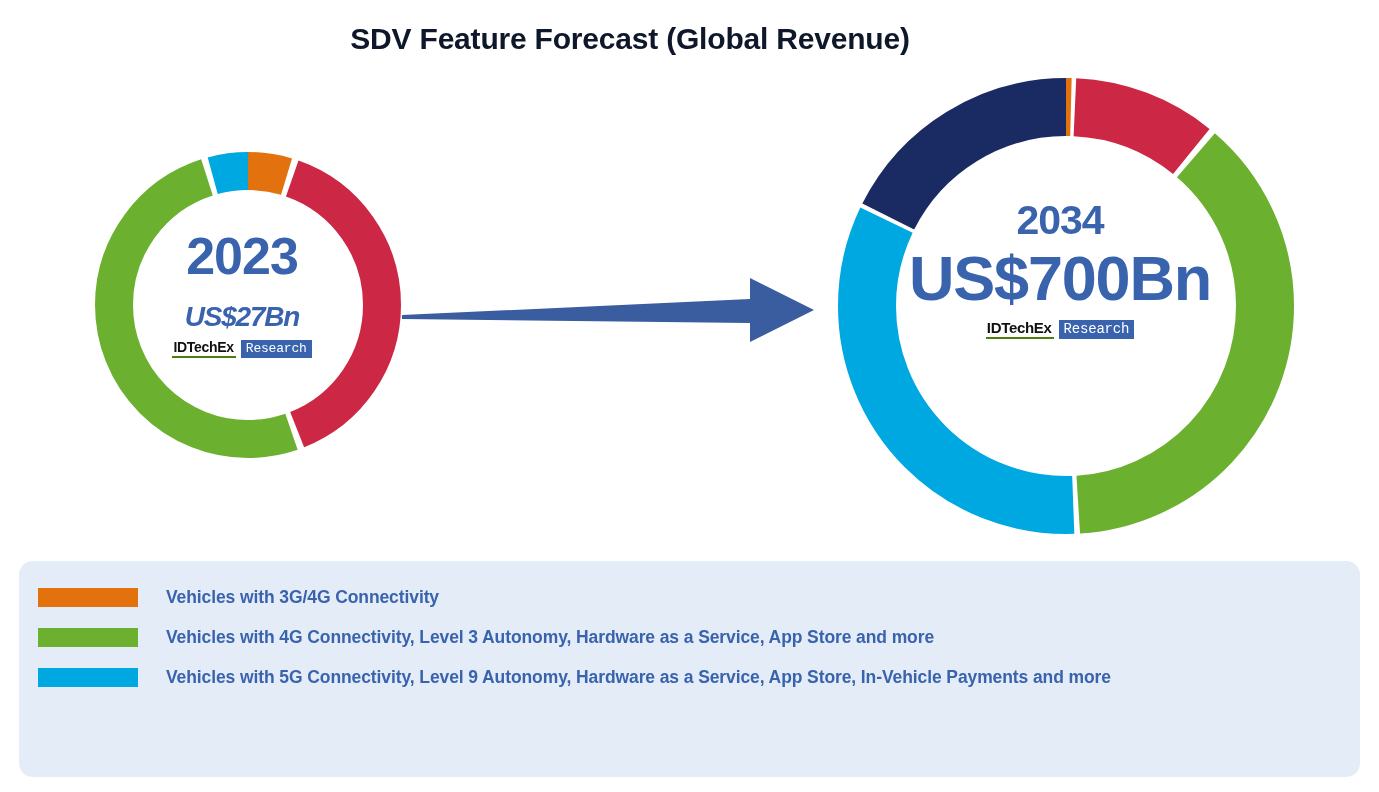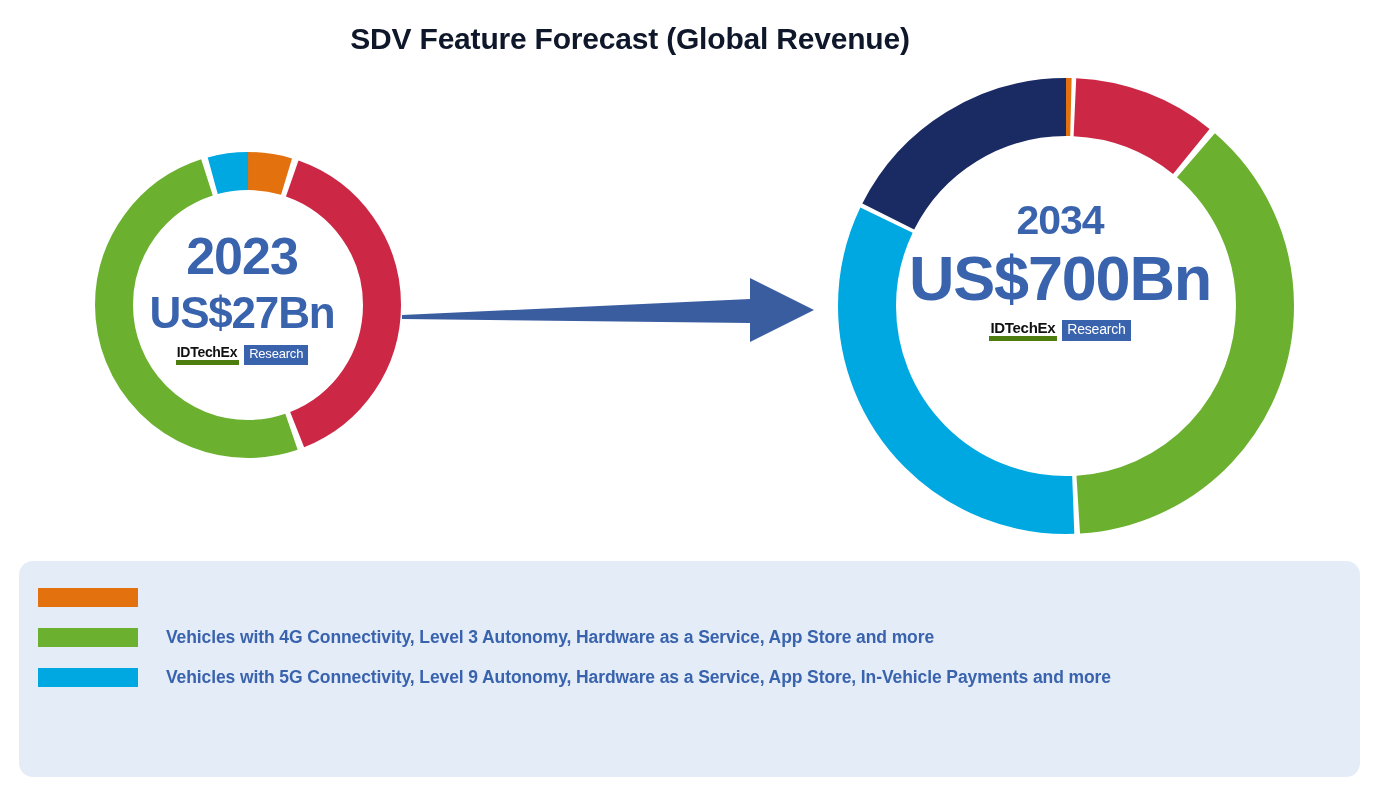--- a/index.html
+++ b/index.html
@@ -52,46 +52,47 @@
     font-weight: bold;
     line-height: 1.0;
     letter-spacing: -1px;
   }
   .donut-value {
     font-weight: bold;
     line-height: 1.05;
     letter-spacing: -1.2px;
   }
   #donut-2023 .donut-year  { font-size: 52px; }
-  #donut-2023 .donut-value { font-size: 44px; margin-top: 8px; }
+  #donut-2023 .donut-value { font-size: 28px; margin-top: 20px; font-style: italic; }
   #donut-2034 .donut-year  { font-size: 41px; }
   #donut-2034 .donut-value { font-size: 63px; margin-top: 4px; }
 
   
   .logo {
     display: inline-flex;
     align-items: stretch;
     margin-top: 9px;
     line-height: 1;
   }
   .logo-name {
     font-size: 14px;
     font-weight: bold;
     color: #111111;
     letter-spacing: -0.3px;
-    border-bottom: 5px solid #4d7c0f;
+    border-bottom: 2px solid #4d7c0f;
     padding: 0 2px 1px 1px;
   }
   .logo-research {
     font-size: 13px;
     color: #ffffff;
     background: #3A63AE;
     padding: 2px 5px 3px 5px;
     margin-left: 5px;
     letter-spacing: -0.2px;
+    font-family: Liberation Mono, monospace;
   }
   #donut-2034 .logo-name { font-size: 15px; }
   #donut-2034 .logo-research { font-size: 14px; }
 
   
   #growth-arrow {
     position: absolute;
     left: 398px;
     top: 272px;
     width: 420px;
@@ -188,20 +189,21 @@
       <span class="logo-name">IDTechEx</span>
       <span class="logo-research">Research</span>
     </div>
   </div>
 </div>
 
 <div id="legend-panel">
 
   <div class="legend-row">
     <span class="legend-swatch" style="background:#E2710E"></span>
+    <span class="legend-label">Vehicles with 3G/4G Connectivity</span>
   </div>
 
 
   <div class="legend-row">
     <span class="legend-swatch" style="background:#6BB12F"></span>
     <span class="legend-label">Vehicles with 4G Connectivity, Level 3 Autonomy, Hardware as a Service, App Store and more</span>
   </div>
 
   <div class="legend-row">
     <span class="legend-swatch" style="background:#00A8E2"></span>

